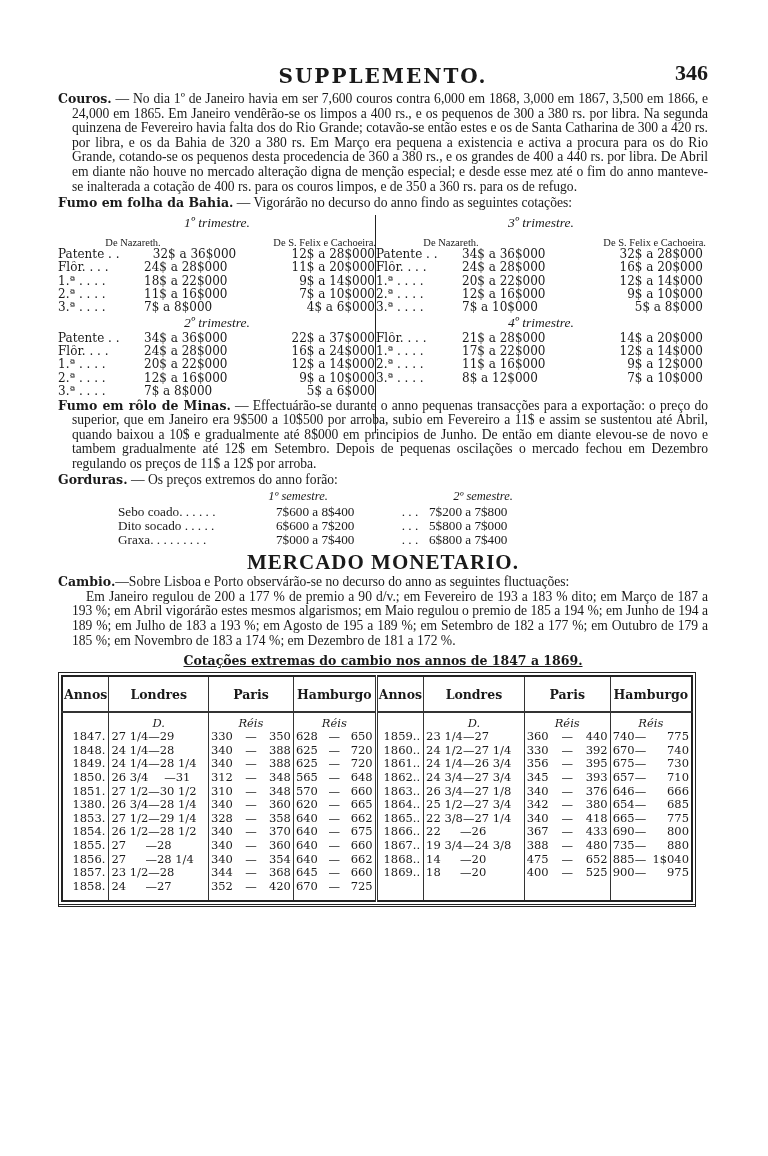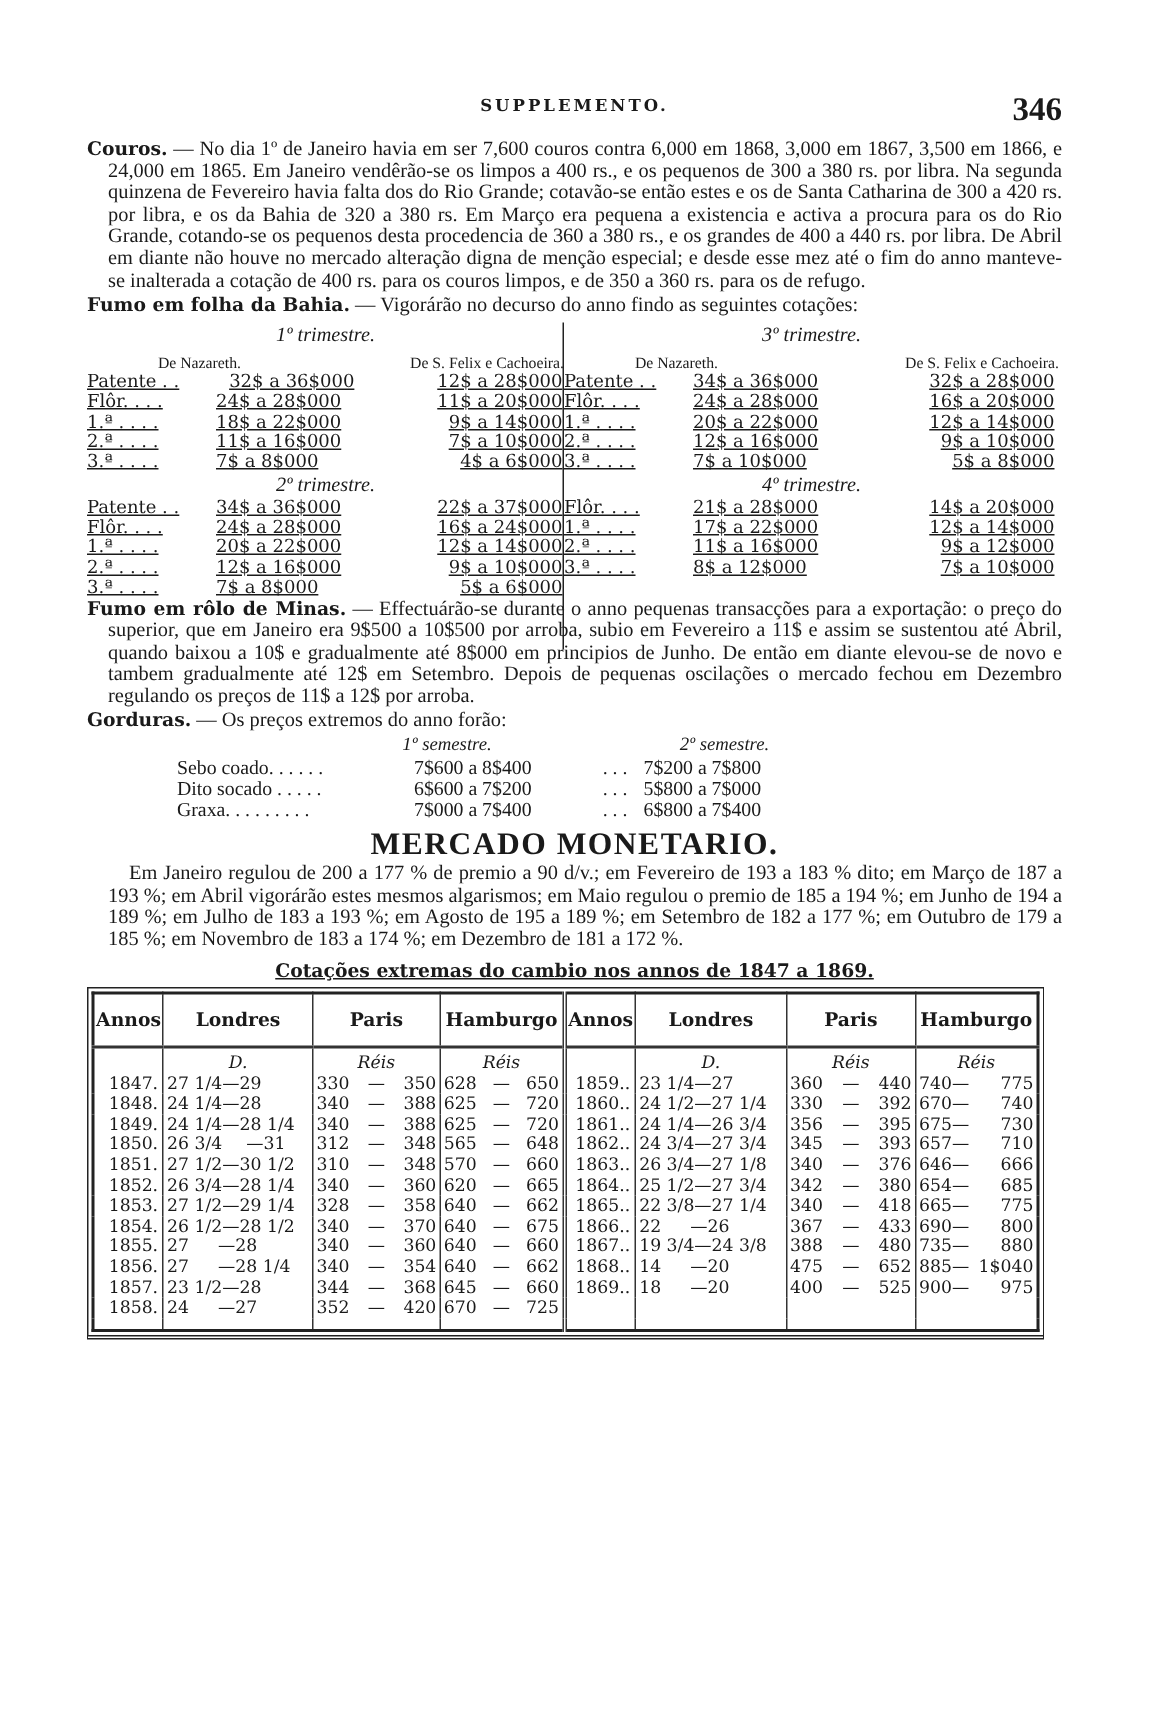--- a/index.html
+++ b/index.html
@@ -1,31 +1,31 @@
 <!DOCTYPE html>
 <html><head>
   <meta charset="utf-8">
   <style>
     * { box-sizing: border-box; margin: 0; padding: 0; }
     html, body { width: 768px; height: 1156px; background: #ffffff; overflow: hidden; }
     body { font-family: "Liberation Serif", "DejaVu Serif", serif; color: #1a1a1a; position: relative; }
     .page { position: absolute; left: 58px; top: 62px; width: 650px; }
     .running-head { position: relative; height: 30px; }
-    .running-head .title { position: absolute; left: 0; right: 0; text-align: center; top: 2px; font-weight: bold; font-size: 11px; letter-spacing: 2px; font-family: "DejaVu Serif", serif; }
+    .running-head .title { position: absolute; left: 0; right: 0; text-align: center; top: 2px; font-weight: bold; font-size: 20px; letter-spacing: 2px; font-family: "DejaVu Serif", serif; }
     .running-head .pgno { position: absolute; right: 0; top: -2px; font-size: 22px; font-weight: bold; }
     .para { font-size: 13.6px; line-height: 14.6px; text-align: justify; text-indent: 0; padding-left: 14px; }
     .para .lead { margin-left: -14px; font-weight: bold; font-family: "DejaVu Serif", serif; font-size: 12.5px; }
     .para.indent { text-indent: 14px; padding-left: 14px; }
     .quad { position: relative; margin-top: 4px; font-size: 13px; }
     .quad .vline { position: absolute; left: 317px; top: 0; width: 1px; height: 218px; background: #222; }
     .q-block { position: relative; }
     .q-head { text-align: center; font-style: italic; font-size: 13.5px; height: 17px; }
     .q-sub { display: flex; font-size: 10.5px; height: 16px; align-items: flex-end; }
     .q-sub span { display: block; }
-    .q-row { display: flex; height: 13.4px; line-height: 13.4px; font-size: 13.5px; font-family: "DejaVu Serif", serif; font-size: 12px; text-decoration: underline; }
+    .q-row { display: flex; height: 13.4px; line-height: 13.4px; font-size: 13.5px; font-family: "DejaVu Serif", serif; font-size: 12px; }
     .half { display: inline-block; vertical-align: top; width: 318px; }
     .half.right { width: 330px; }
     .cell-lbl { width: 72px; white-space: nowrap; overflow: hidden; }
     .cell-a { width: 115px; text-align: left; white-space: pre; }
     .cell-b { width: 130px; text-align: right; white-space: pre; }
     .gord { margin-top: 2px; font-size: 13.5px; }
     .gord-head { display: flex; font-style: italic; height: 16px; font-size: 12.5px; }
     .gord-row { display: flex; height: 14px; line-height: 14px; font-size: 13.2px; }
     .section-title { text-align: center; font-size: 21px; font-weight: bold; letter-spacing: 1px; height: 26px; line-height: 26px; margin-top: 2px; }
     .caption { text-align: center; font-weight: bold; font-size: 13.5px; height: 18px; line-height: 18px; margin-top: 4px; font-family: "DejaVu Serif", serif; font-size: 12.5px; text-decoration: underline; }
@@ -167,20 +167,21 @@
       <div class="gord-row">
         <span style="width: 218px; text-align: left; white-space: pre; padding-left: 60px;">Graxa. . . . . . . . .</span>
         <span style="width: 115px; text-align: left; white-space: pre;">7$000 a 7$400</span>
         <span style="width: 38px; text-align: center; white-space: pre;">. . .</span>
         <span style="width: 120px; text-align: left; white-space: pre;">6$800 a 7$400</span>
       </div>
     </div>
 
   <div class="section-title">MERCADO MONETARIO.</div>
 
+  <p class="para"><span class="lead">Cambio.</span><span>—Sobre Lisboa e Porto observárão-se no decurso do anno as seguintes fluctuações:</span></p>
   <p class="para indent">Em Janeiro regulou de 200 a 177 % de premio a 90 d/v.; em Fevereiro de 193 a 183 % dito; em Março de 187 a 193 %; em Abril vigorárão estes mesmos algarismos; em Maio regulou o premio de 185 a 194 %; em Junho de 194 a 189 %; em Julho de 183 a 193 %; em Agosto de 195 a 189 %; em Setembro de 182 a 177 %; em Outubro de 179 a 185 %; em Novembro de 183 a 174 %; em Dezembro de 181 a 172 %.</p>
 
   <div class="caption">Cotações extremas do cambio nos annos de 1847 a 1869.</div>
 
   <div class="ctable-wrap" style="position:relative;left:0;top:0;margin-top:2px;">
     <table class="ctable" id="ctable">
       <thead>
         <tr>
           <th style="width:42px">Annos</th>
           <th style="width:95px">Londres</th>
@@ -247,21 +248,21 @@
             <td class="yr">1851.</td>
             <td><div class="rng"><span style="min-width: 34px;">27 1/2</span><span style="flex: 1 1 0%; text-align: left; padding-left: 0px;">—30 1/2</span></div></td>
             <td><div class="rng"><span>310</span><span>—</span><span>348</span></div></td>
             <td class="dbl"><div class="rng"><span>570</span><span>—</span><span>660</span></div></td>
             <td class="yr">1863..</td>
             <td><div class="rng"><span style="min-width: 34px;">26 3/4</span><span style="flex: 1 1 0%; text-align: left; padding-left: 0px;">—27 1/8</span></div></td>
             <td><div class="rng"><span>340</span><span>—</span><span>376</span></div></td>
             <td style="border-right: none;"><div class="rng"><span>646—</span><span>666</span></div></td>
           </tr>
           <tr>
-            <td class="yr">1852.</td>
+            <td class="yr">1380.</td>
             <td><div class="rng"><span style="min-width: 34px;">26 3/4</span><span style="flex: 1 1 0%; text-align: left; padding-left: 0px;">—28 1/4</span></div></td>
             <td><div class="rng"><span>340</span><span>—</span><span>360</span></div></td>
             <td class="dbl"><div class="rng"><span>620</span><span>—</span><span>665</span></div></td>
             <td class="yr">1864..</td>
             <td><div class="rng"><span style="min-width: 34px;">25 1/2</span><span style="flex: 1 1 0%; text-align: left; padding-left: 0px;">—27 3/4</span></div></td>
             <td><div class="rng"><span>342</span><span>—</span><span>380</span></div></td>
             <td style="border-right: none;"><div class="rng"><span>654—</span><span>685</span></div></td>
           </tr>
           <tr>
             <td class="yr">1853.</td>

